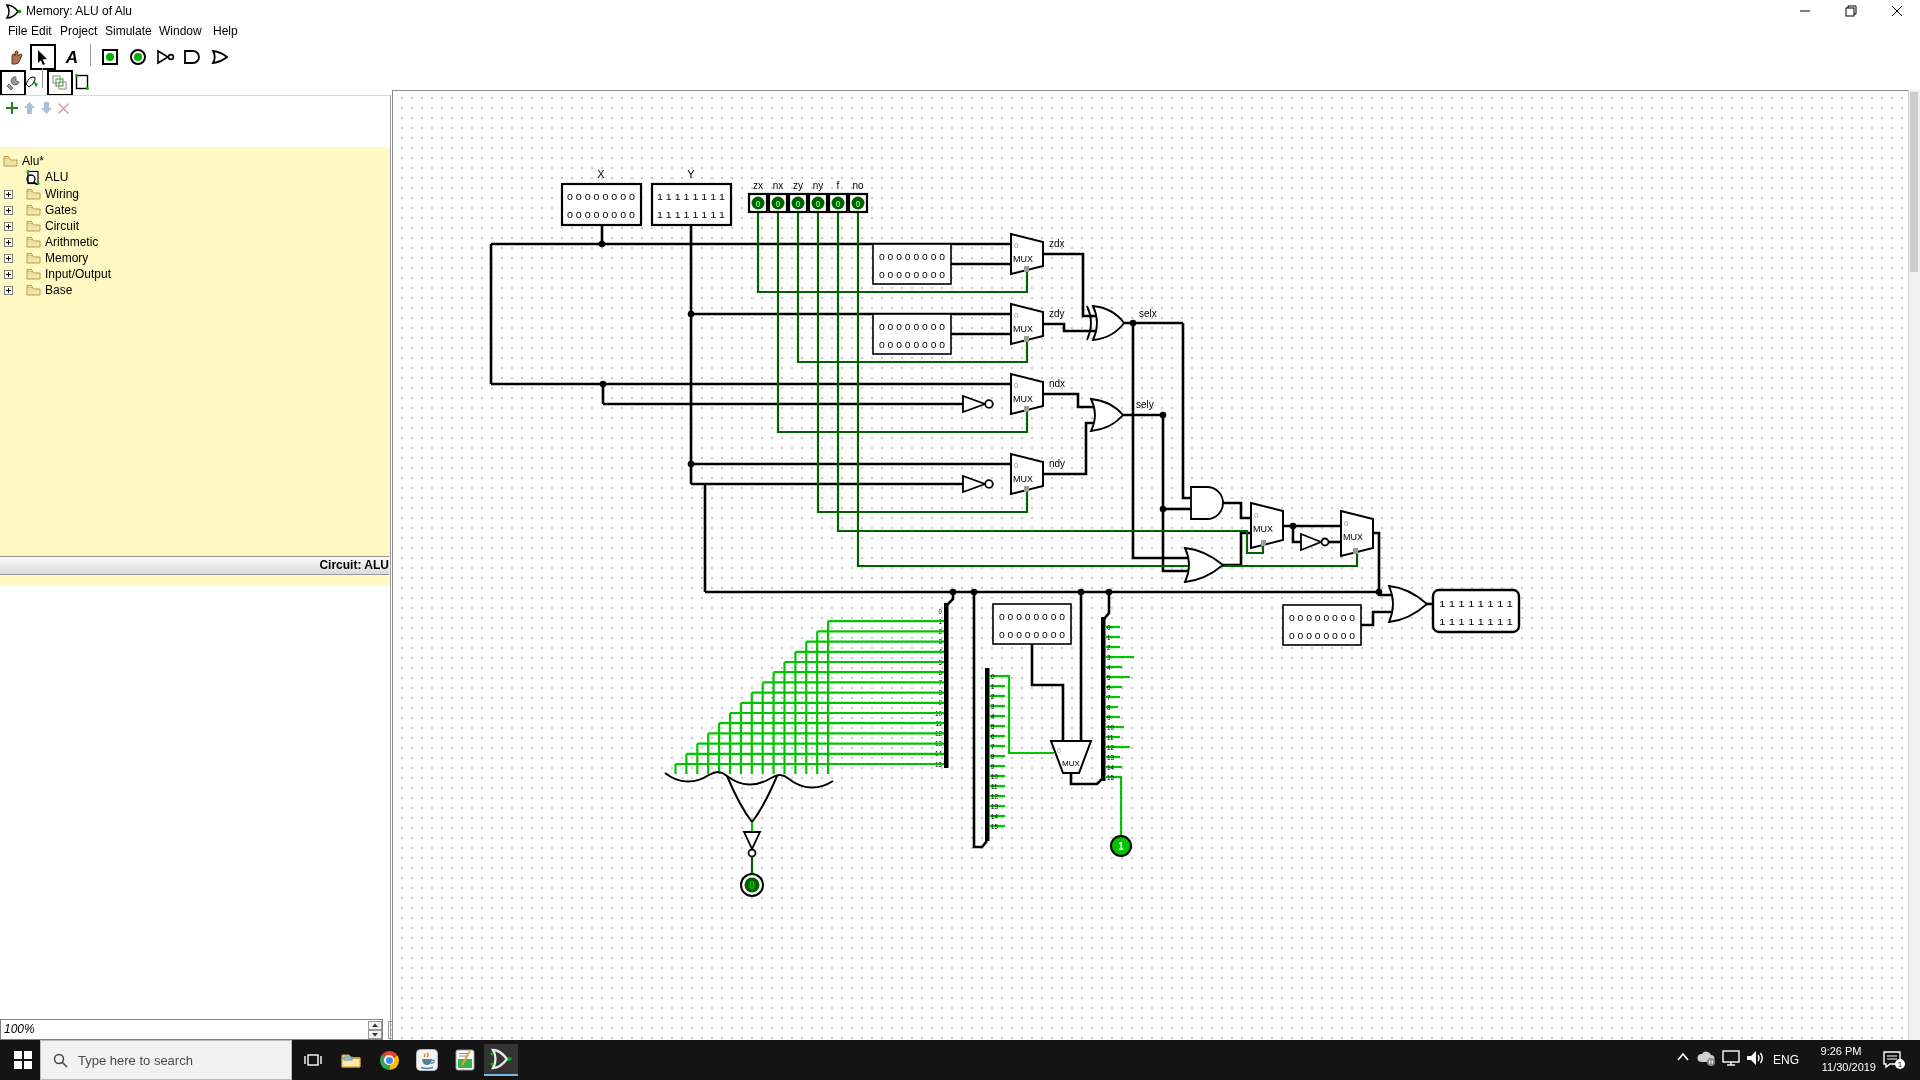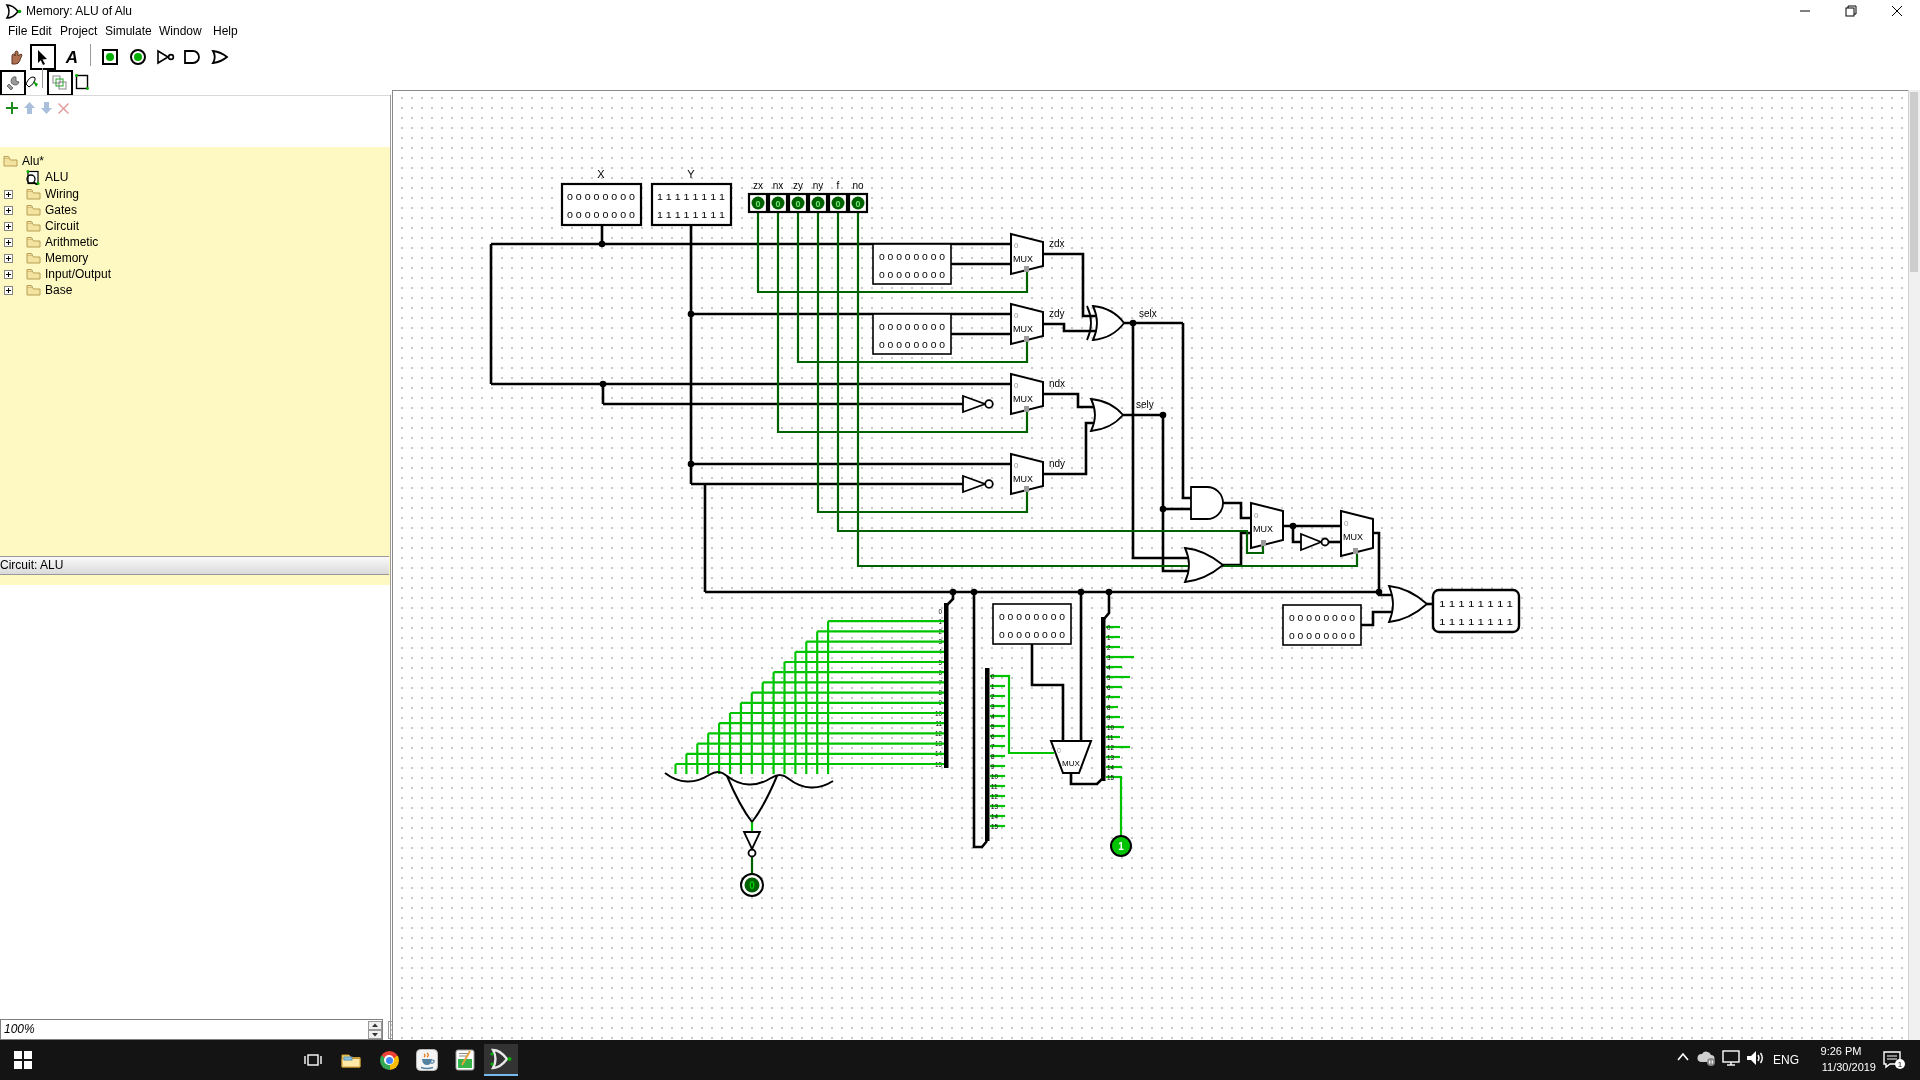--- a/index.html
+++ b/index.html
@@ -15,21 +15,21 @@
   .menu-item{position:absolute;top:1px;font-size:12px;color:#000;padding:1px 3px;}
   
   .tbtn{position:absolute;width:24px;height:24px;display:flex;align-items:center;justify-content:center;}
   .tbtn.pressed{border:2px solid #000;width:22px;height:22px;}
   .tsep{position:absolute;width:1px;background:#999;}
   
   .tree{left:0;top:115px;width:390px;height:438px;background:#fef9c3;font-size:12px;color:#000;margin-top:32px;}
   .trow{position:absolute;height:16px;display:flex;align-items:center;gap:4px;}
   
   .props-header{left:0;top:556px;width:389px;height:17px;background:linear-gradient(#fafafa,#dadada);
-    border-top:1px solid #999;border-bottom:1px solid #999;text-align:left;font-weight:normal;font-size:12px;line-height:17px;}
+    border-top:1px solid #999;border-bottom:1px solid #999;text-align:right;font-weight:bold;font-size:12px;line-height:17px;}
   .ptable{left:0;top:573px;width:389px;font-size:11px;border-collapse:collapse;}
   .ptable td{border:1px solid #a8a8a8;height:18px;padding:0 3px;background:#fff;color:#000;}
   .ptable td.pname{width:190px;}
   
   .zoomrow{left:0;top:1019px;width:383px;height:21px;background:#fff;border:1px solid #808080;box-sizing:border-box;}
   .zoomval{left:4px;top:1022px;font-size:12px;font-style:italic;}
   
   .canvas{left:392px;top:90px;width:1516px;height:950px;background:#fff;
     background-image:radial-gradient(#c8c8c8 1px,transparent 1px);background-size:10px 10px;background-position:4px 2px;
     border-left:1px solid #8a8a8a;border-top:1px solid #8a8a8a;}
@@ -689,20 +689,27 @@
   <div class="abs vthumb"></div>
 
   <div class="abs taskbar">
     <svg class="abs" style="left:14px;top:11px" width="18" height="18">
       <rect x="0" y="0" width="8" height="8" fill="#fff"></rect>
         <rect x="10" y="0" width="8" height="8" fill="#fff"></rect>
       <rect x="0" y="10" width="8" height="8" fill="#fff"></rect>
         <rect x="10" y="10" width="8" height="8" fill="#fff"></rect>
     </svg>
   </div>
+  <div class="abs searchbox">
+    <svg width="15" height="15">
+      <circle cx="6" cy="6" r="4.5" fill="none" stroke="#444" stroke-width="1.5"></circle>
+      <line x1="9.5" y1="9.5" x2="14" y2="14" stroke="#444" stroke-width="1.5"></line>
+    </svg>
+    <span class="search-text">Type here to search</span>
+  </div>
   <div class="taskicon" style="left:296px">
     <svg width="18" height="18">
       <rect x="4" y="4" width="10" height="10" fill="none" stroke="#fff" stroke-width="1.4"></rect>
       <line x1="1" y1="5" x2="1" y2="13" stroke="#fff" stroke-width="1.4"></line>
       <line x1="17" y1="5" x2="17" y2="13" stroke="#fff" stroke-width="1.4"></line>
     </svg>
   </div>
   <div class="taskicon" style="left:334px">
     <svg width="20" height="17">
       <path d="M1,3 h7 l2,2.5 H19 V15 H1 Z" fill="#ffd76e" stroke="#c89b32"></path>

